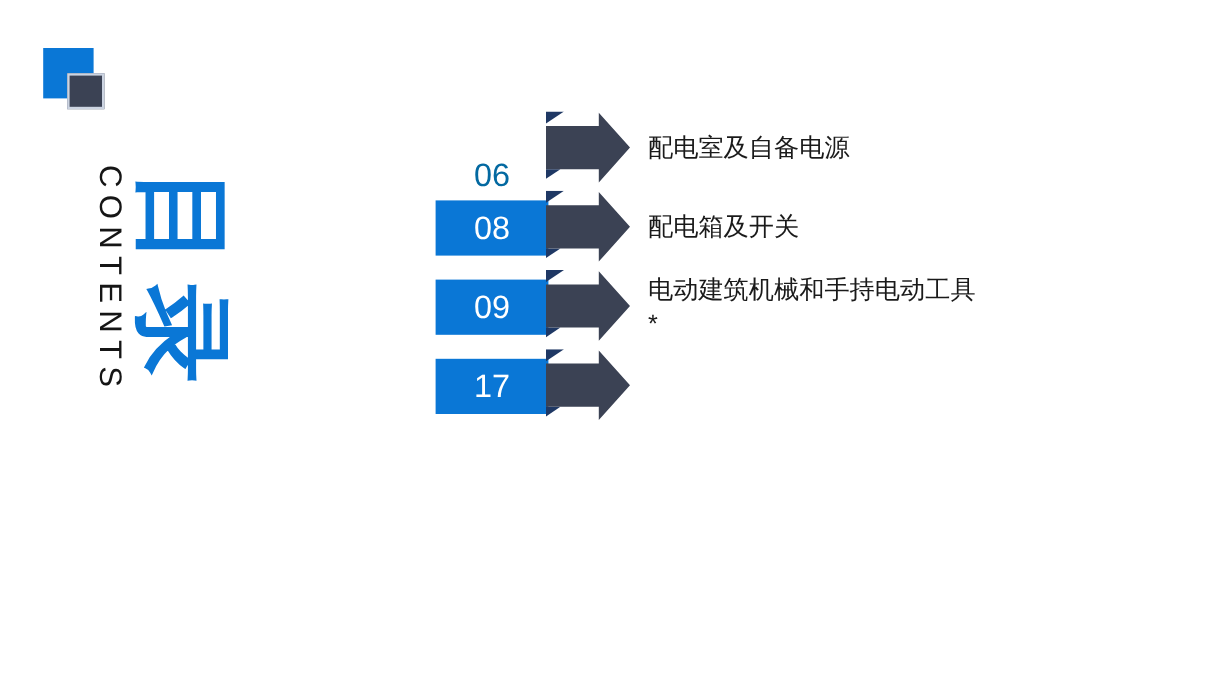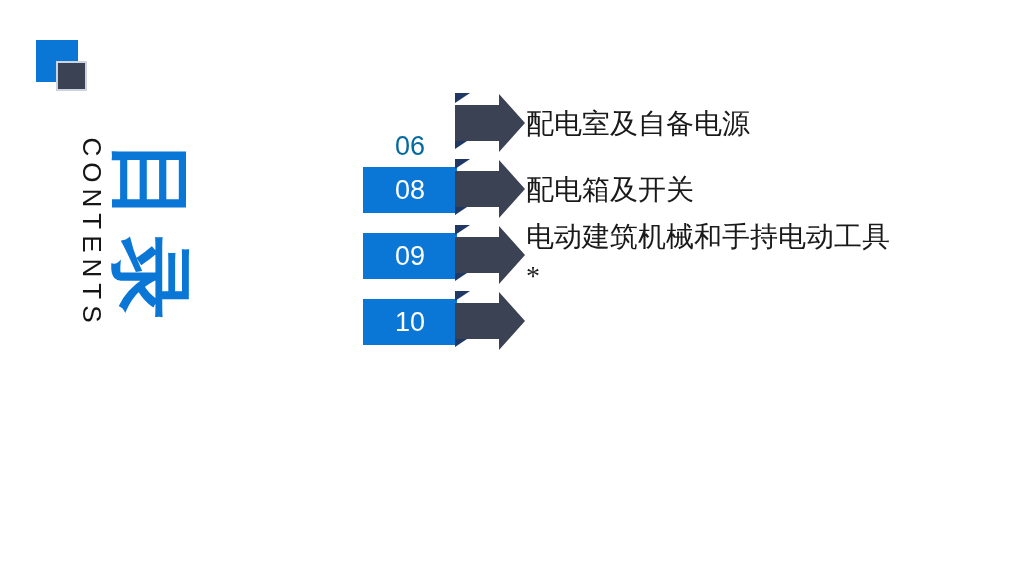--- a/index.html
+++ b/index.html
@@ -50,22 +50,22 @@
   .num-box.plain{
     background:transparent;color:#0369a1;margin-top:44px;
   }
   .arrow-wrap{
     position:relative;width:68px;height:46px;flex:0 0 68px;margin-left:-2px;
   }
   .arrow-wrap svg{
     position:absolute;left:0;top:-8px;width:70px;height:62px;display:block;
   }
   .row-label{
-    margin-left:3px;font-size:28px;color:var(--ink);line-height:1.4;
-    white-space:pre-line;width:400px;font-family:Liberation Serif, serif;
+    margin-left:17px;font-size:21px;color:var(--ink);line-height:1.4;
+    white-space:pre-line;width:400px;
   }
 </style>
 </head>
 <body>
 
 <div class="slide">
 
   <div class="sq-blue"></div>
   <div class="sq-dark"></div>
 
@@ -103,21 +103,21 @@
           <svg viewBox="0 0 70 62">
             <polygon points="0,0 15,0 0,10" fill="#1f3864"></polygon>
             <polygon points="0,48 12,48 0,56" fill="#1f3864"></polygon>
             <polygon points="0,12 44,12 44,1 70,30 44,59 44,48 0,48" fill="#3b4254"></polygon>
           </svg>
         </div>
         <div class="row-label">电动建筑机械和手持电动工具
 *</div>
       </div>
       <div class="toc-row">
-        <div class="num-box">10</div>
+        <div class="num-box">17</div>
         <div class="arrow-wrap">
           <svg viewBox="0 0 70 62">
             <polygon points="0,0 15,0 0,10" fill="#1f3864"></polygon>
             <polygon points="0,48 12,48 0,56" fill="#1f3864"></polygon>
             <polygon points="0,12 44,12 44,1 70,30 44,59 44,48 0,48" fill="#3b4254"></polygon>
           </svg>
         </div>
       </div>
     </div>
 

